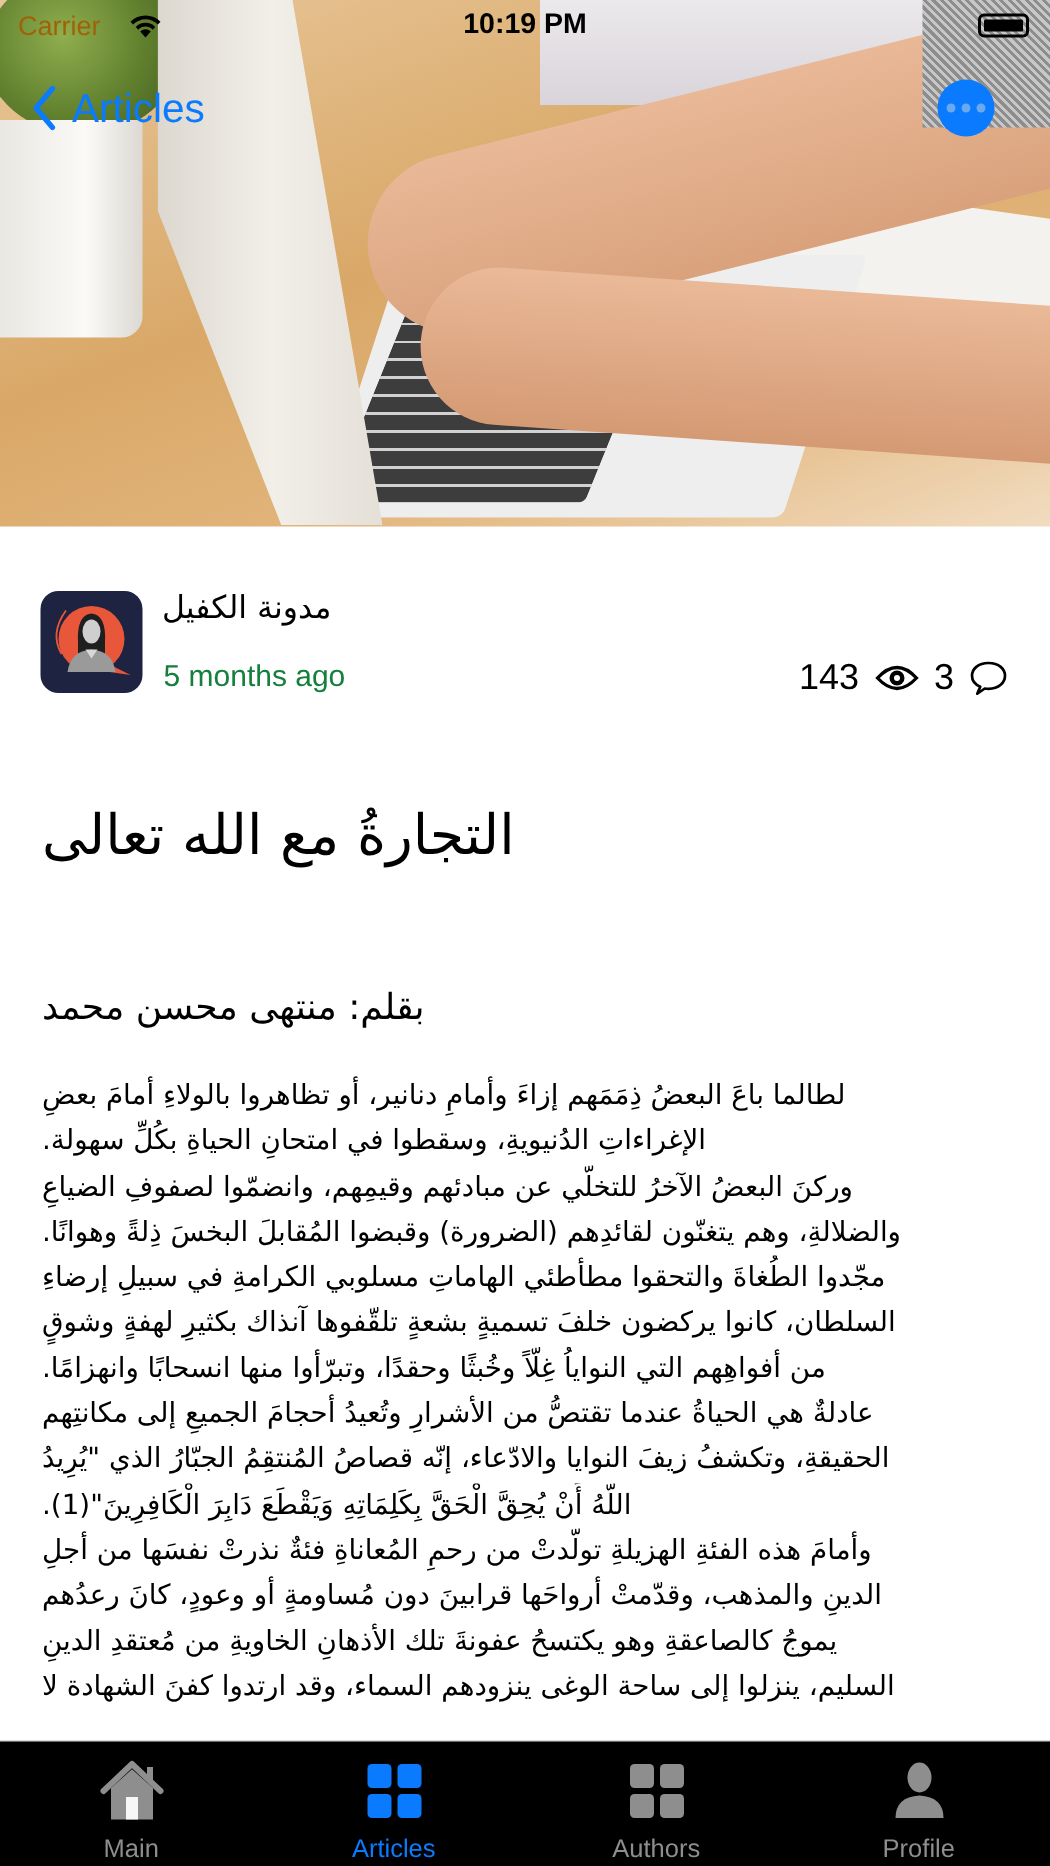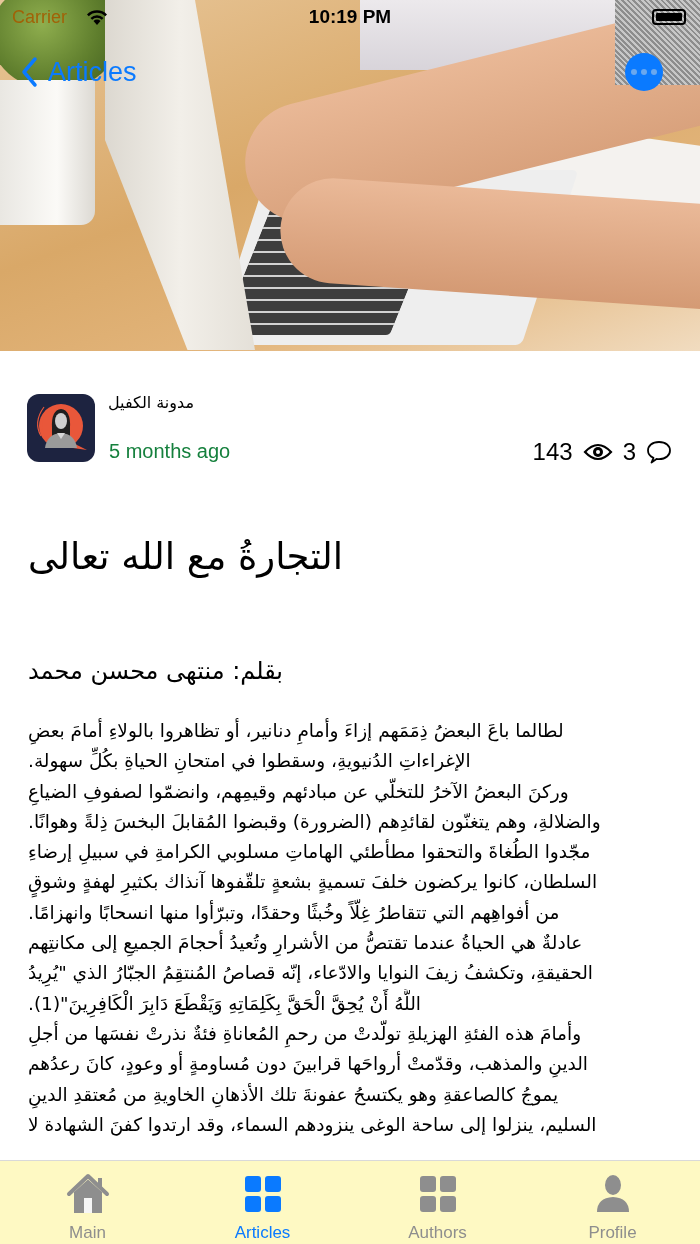--- a/index.html
+++ b/index.html
@@ -45,34 +45,34 @@
     
     .nav-back { position: absolute; left: 20px; top: 52px; height: 40px; display: flex; align-items: center; gap: 10px; color: #0a7aff; z-index: 5; cursor: pointer; }
     .nav-back .chev { width: 18px; height: 32px; }
     .nav-back .label { font-size: 27px; font-family: "Liberation Sans", sans-serif; }
     .more-button { position: absolute; left: 625px; top: 53px; width: 38px; height: 38px; border-radius: 50%; background: #0a7aff;
       display: flex; align-items: center; justify-content: center; gap: 4px; z-index: 5; cursor: pointer; }
     .more-button .dot { width: 6px; height: 6px; border-radius: 50%; background: #6aa8ef; }
 
     
     .author-avatar { position: absolute; left: 27px; top: 394px; width: 68px; height: 68px; border-radius: 12px; background: #1d2340; overflow: hidden; }
-    .author-name { position: absolute; left: 108px; top: 393px; font-size: 16px; direction: rtl; font-family: "DejaVu Sans", sans-serif; }
+    .author-name { position: absolute; left: 108px; top: 393px; font-size: 21px; direction: rtl; font-family: "DejaVu Sans", sans-serif; }
     .post-time { position: absolute; left: 109px; top: 440px; font-size: 20px; color: #15803d; font-family: "Liberation Sans", sans-serif; }
     .stats { position: absolute; right: 28px; top: 438px; display: flex; align-items: center; gap: 10px; font-size: 24px; font-family: "Liberation Sans", sans-serif; }
     .stats svg { display: block; }
 
     
     .article-title { position: absolute; left: 28px; top: 535px; font-size: 37px; direction: rtl; font-family: "DejaVu Sans", sans-serif; font-weight: normal; white-space: nowrap; }
     .byline { position: absolute; left: 28px; top: 657px; font-size: 24px; direction: rtl; white-space: nowrap; }
     .body-lines { position: absolute; left: 28px; top: 716px; width: 650px; }
     .body-line { height: 30.3px; font-size: 18.5px; line-height: 30px; direction: rtl; unicode-bidi: plaintext; text-align: left; white-space: nowrap; overflow: hidden; }
     .body-line span { display: inline-block; }
 
     
-    .tab-bar { position: absolute; left: 0; top: 1160px; width: 700px; height: 84px; background: #fef9c3; border-top: 1px solid #d9d9d9;
+    .tab-bar { position: absolute; left: 0; top: 1160px; width: 700px; height: 84px; background: #000000; border-top: 1px solid #d9d9d9;
       display: flex; z-index: 6; }
     .tab { flex: 1; display: flex; flex-direction: column; align-items: center; padding-top: 10px; cursor: pointer; }
     .tab .icon { width: 46px; height: 46px; display: flex; align-items: center; justify-content: center; }
     .tab .label { margin-top: 6px; font-size: 17px; font-family: "Liberation Sans", sans-serif; color: #8e8e8e; }
     .tab.active .label { color: #0a7aff; }
   </style>
 </head>
 <body>
 
 <div class="hero">
@@ -143,21 +143,21 @@
 <h1 class="article-title">التجارةُ مع الله تعالى</h1>
 <div class="byline">بقلم: منتهى محسن محمد</div>
 
 <div class="body-lines">
   <div class="body-line"><span>لطالما باعَ البعضُ ذِمَمَهم إزاءَ وأمامِ دنانير، أو تظاهروا بالولاءِ أمامَ بعضِ</span></div>
   <div class="body-line"><span>الإغراءاتِ الدُنيويةِ، وسقطوا في امتحانِ الحياةِ بكُلِّ سهولة.</span></div>
   <div class="body-line"><span>وركنَ البعضُ الآخرُ للتخلّي عن مبادئهم وقيمِهم، وانضمّوا لصفوفِ الضياعِ</span></div>
   <div class="body-line"><span>والضلالةِ، وهم يتغنّون لقائدِهم (الضرورة) وقبضوا المُقابلَ البخسَ ذِلةً وهوانًا.</span></div>
   <div class="body-line"><span>مجّدوا الطُغاةَ والتحقوا مطأطئي الهاماتِ مسلوبي الكرامةِ في سبيلِ إرضاءِ</span></div>
   <div class="body-line"><span>السلطان، كانوا يركضون خلفَ تسميةٍ بشعةٍ تلقّفوها آنذاك بكثيرِ لهفةٍ وشوقٍ</span></div>
-  <div class="body-line"><span>من أفواهِهم التي تتقاطرُ غِلّاً وخُبثًا وحقدًا، وتبرّأوا منها انسحابًا وانهزامًا.</span></div>
+  <div class="body-line"><span>من أفواهِهم التي النواياُ غِلّاً وخُبثًا وحقدًا، وتبرّأوا منها انسحابًا وانهزامًا.</span></div>
   <div class="body-line"><span>عادلةٌ هي الحياةُ عندما تقتصُّ من الأشرارِ وتُعيدُ أحجامَ الجميعِ إلى مكانتِهم</span></div>
   <div class="body-line"><span>الحقيقةِ، وتكشفُ زيفَ النوايا والادّعاء، إنّه قصاصُ المُنتقِمُ الجبّارُ الذي "يُرِيدُ</span></div>
   <div class="body-line"><span>اللَّهُ أَنْ يُحِقَّ الْحَقَّ بِكَلِمَاتِهِ وَيَقْطَعَ دَابِرَ الْكَافِرِينَ"(1).</span></div>
   <div class="body-line"><span>وأمامَ هذه الفئةِ الهزيلةِ تولّدتْ من رحمِ المُعاناةِ فئةٌ نذرتْ نفسَها من أجلِ</span></div>
   <div class="body-line"><span>الدينِ والمذهب، وقدّمتْ أرواحَها قرابينَ دون مُساومةٍ أو وعودٍ، كانَ رعدُهم</span></div>
   <div class="body-line"><span>يموجُ كالصاعقةِ وهو يكتسحُ عفونةَ تلك الأذهانِ الخاويةِ من مُعتقدِ الدينِ</span></div>
   <div class="body-line"><span>السليم، ينزلوا إلى ساحة الوغى ينزودهم السماء، وقد ارتدوا كفنَ الشهادة لا</span></div>
 </div>
 
 <div class="tab-bar">

